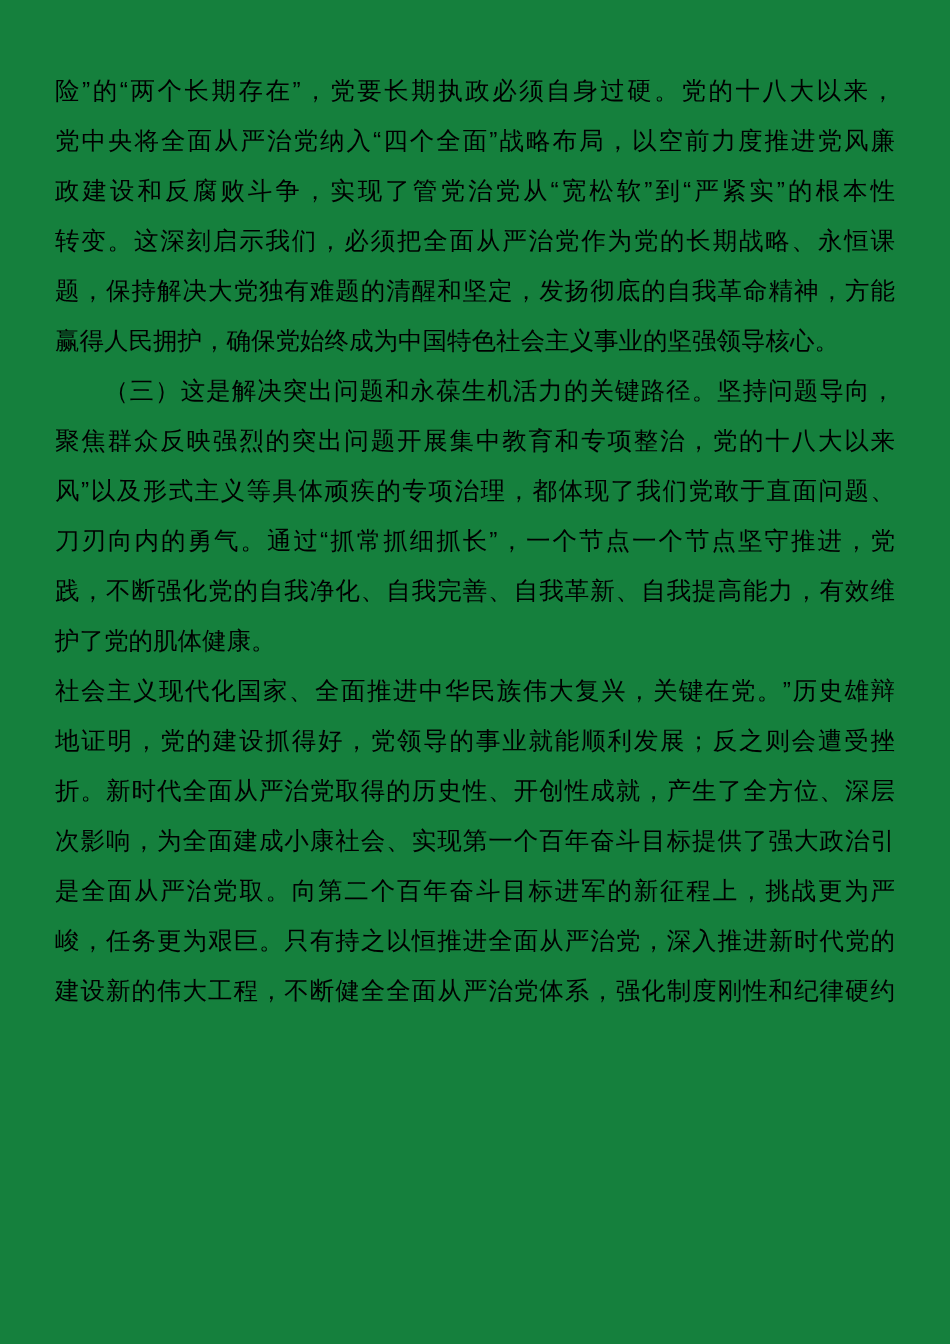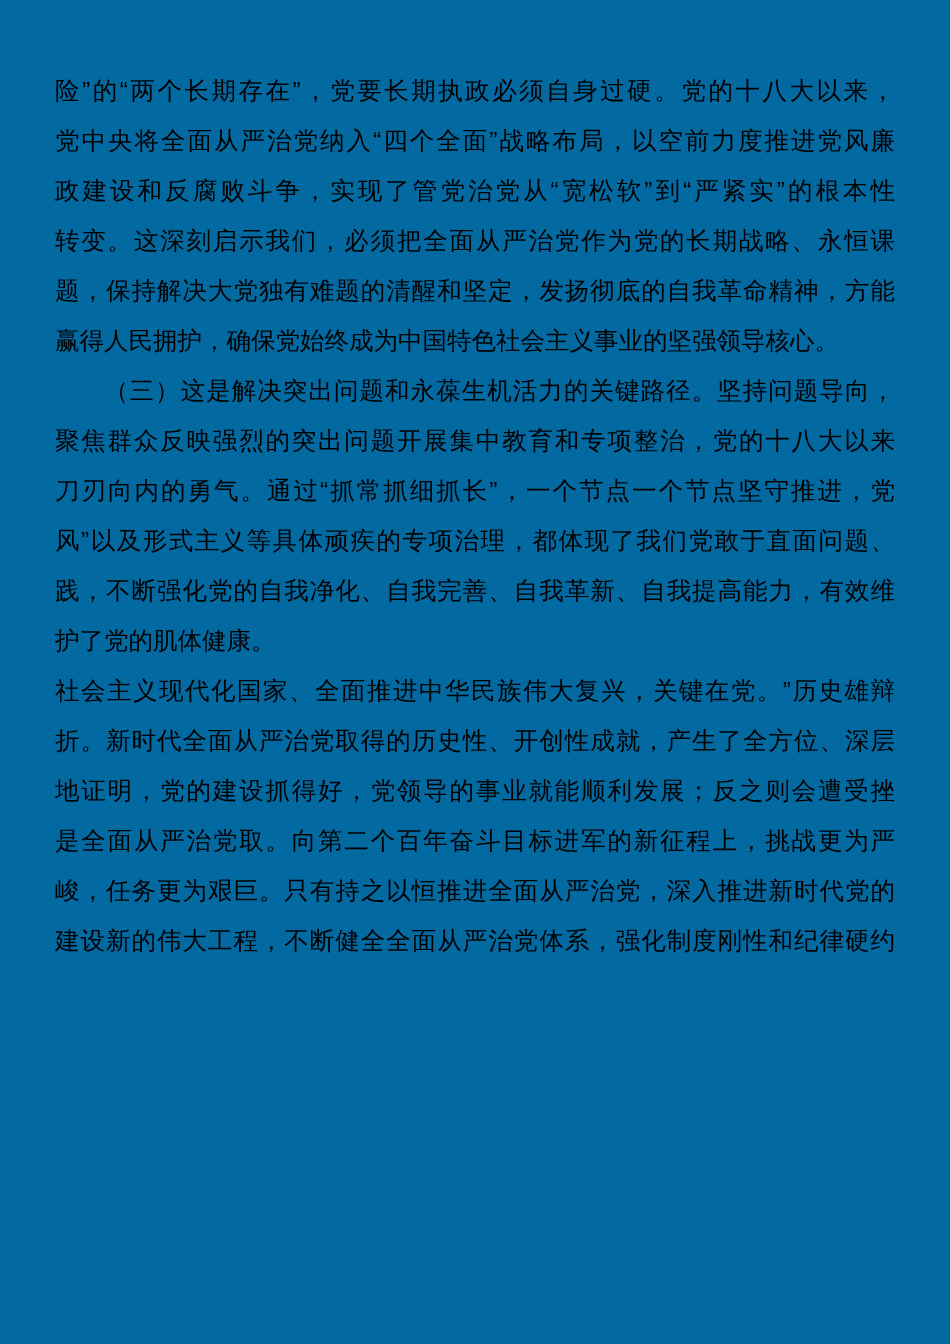--- a/index.html
+++ b/index.html
@@ -4,21 +4,21 @@
 <style>
   html, body {
     margin: 0;
     padding: 0;
     background: #ffffff;
   }
   .page {
     position: relative;
     width: 950px;
     height: 1344px;
-    background: #0369a1;
+    background: #15803d;
     overflow: hidden;
     font-family: "Liberation Sans", "DejaVu Sans", sans-serif;
   }
   .content {
     position: absolute;
     left: 55px;
     top: 66px;
     width: 840px;
     overflow: hidden;
   }
@@ -48,24 +48,25 @@
 <div class="page">
   <div class="content" id="content">
       <div class="line">险”的“两个长期存在”，党要长期执政必须自身过硬。党的十八大以来，</div>
       <div class="line">党中央将全面从严治党纳入“四个全面”战略布局，以空前力度推进党风廉</div>
       <div class="line">政建设和反腐败斗争，实现了管党治党从“宽松软”到“严紧实”的根本性</div>
       <div class="line">转变。这深刻启示我们，必须把全面从严治党作为党的长期战略、永恒课</div>
       <div class="line">题，保持解决大党独有难题的清醒和坚定，发扬彻底的自我革命精神，方能</div>
       <div class="line para-last">赢得人民拥护，确保党始终成为中国特色社会主义事业的坚强领导核心。</div>
       <div class="line indent">（三）这是解决突出问题和永葆生机活力的关键路径。坚持问题导向，</div>
       <div class="line">聚焦群众反映强烈的突出问题开展集中教育和专项整治，党的十八大以来</div>
+      <div class="line">风”以及形式主义等具体顽疾的专项治理，都体现了我们党敢于直面问题、</div>
       <div class="line">刀刃向内的勇气。通过“抓常抓细抓长”，一个节点一个节点坚守推进，党</div>
-      <div class="line">风”以及形式主义等具体顽疾的专项治理，都体现了我们党敢于直面问题、</div>
       <div class="line">践，不断强化党的自我净化、自我完善、自我革新、自我提高能力，有效维</div>
       <div class="line para-last">护了党的肌体健康。</div>
       <div class="line">社会主义现代化国家、全面推进中华民族伟大复兴，关键在党。”历史雄辩</div>
+      <div class="line">地证明，党的建设抓得好，党领导的事业就能顺利发展；反之则会遭受挫</div>
       <div class="line">折。新时代全面从严治党取得的历史性、开创性成就，产生了全方位、深层</div>
-      <div class="line">地证明，党的建设抓得好，党领导的事业就能顺利发展；反之则会遭受挫</div>
+      <div class="line">次影响，为全面建成小康社会、实现第一个百年奋斗目标提供了强大政治引</div>
       <div class="line">是全面从严治党取。向第二个百年奋斗目标进军的新征程上，挑战更为严</div>
       <div class="line">峻，任务更为艰巨。只有持之以恒推进全面从严治党，深入推进新时代党的</div>
       <div class="line">建设新的伟大工程，不断健全全面从严治党体系，强化制度刚性和纪律硬约</div>
     </div>
 </div>
 
 </body></html>

